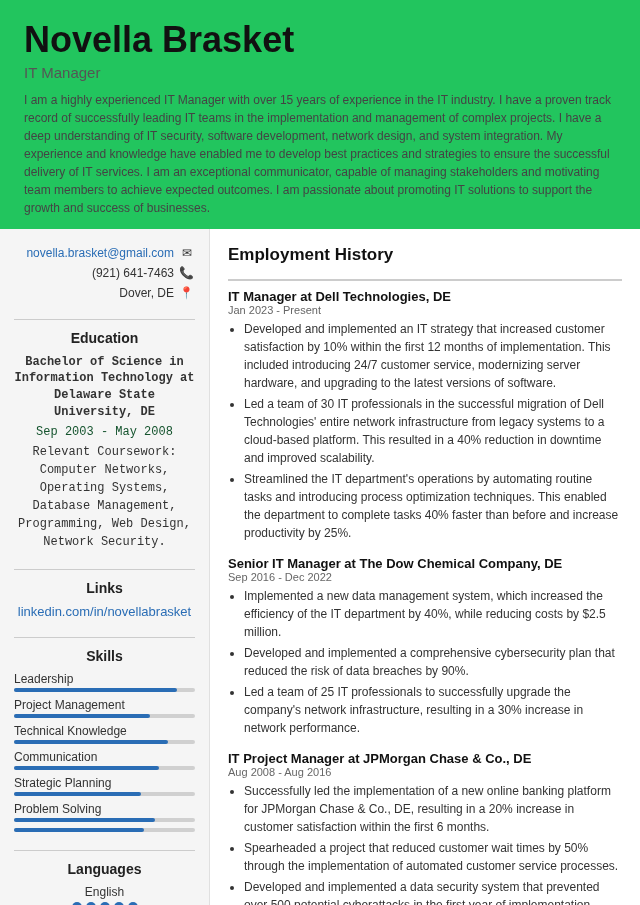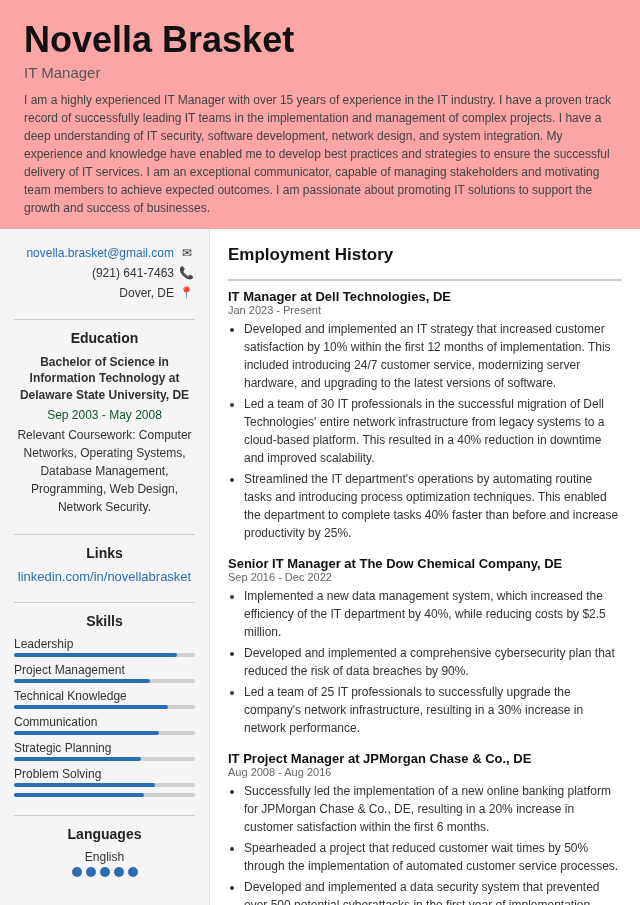--- a/index.html
+++ b/index.html
@@ -11,21 +11,21 @@
       width: 640px;
       min-height: 905px;
     }
     .page {
       display: flex;
       flex-direction: column;
       width: 640px;
     }
     .header {
       padding: 20px 24px 12px 24px;
-      background: #fca5a5;
+      background: #22c55e;
     }
     .header-name {
       font-size: 36px;
       font-weight: bold;
       color: #111;
       line-height: 1.1;
     }
     .header-title {
       font-size: 15px;
       color: #555;
@@ -87,20 +87,21 @@
     }
     .divider {
       border: none;
       border-top: 1px solid #ccc;
       margin: 10px 0;
     }
     .edu-block {
       text-align: center;
       font-size: 12px;
       color: #333;
+      font-family: Liberation Mono, monospace;
     }
     .edu-degree {
       font-weight: bold;
       line-height: 1.4;
     }
     .edu-dates {
       color: #14532d;
       margin-top: 4px;
     }
     .edu-courses {

